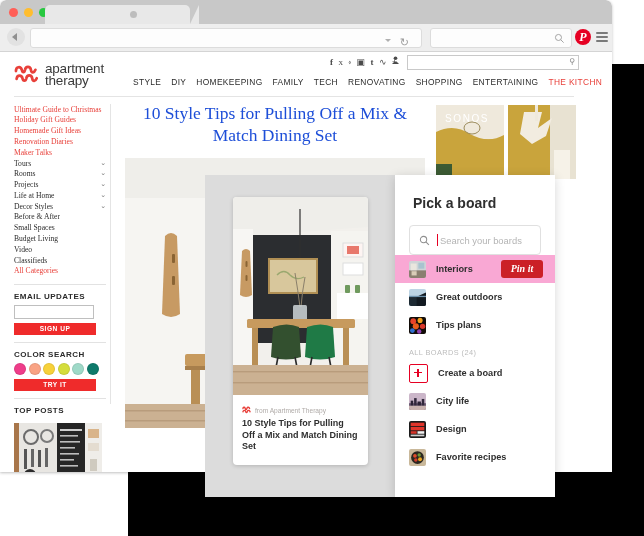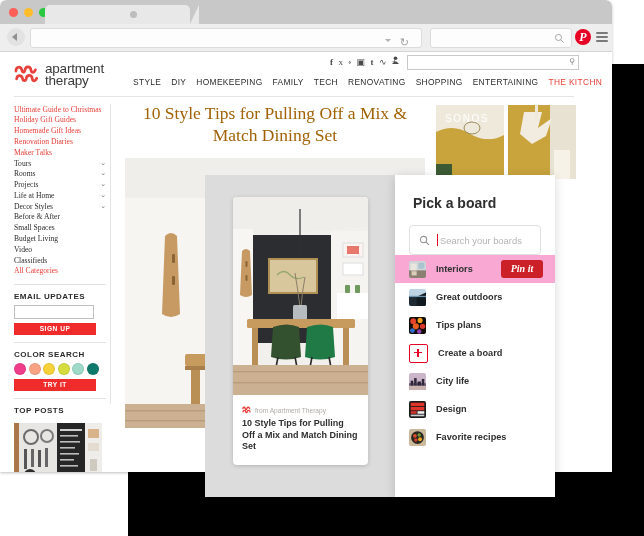--- a/index.html
+++ b/index.html
@@ -63,21 +63,21 @@
   .email-in{width:78px;height:12px;border:1px solid #bfbfbf;background:#fff;}
   .btn-red{display:block;width:82px;height:12px;background:#ef2b2b;color:#fff;font-size:6.6px;font-weight:bold;letter-spacing:.5px;text-align:center;line-height:12px;margin-top:4px;}
   .swatches{display:flex;gap:2.5px;margin:3px 0 4px;}
   .sw{width:10px;height:10px;border-radius:50%;border:1px solid rgba(0,0,0,.08);}
   .toppost{width:88px;height:62px;margin-top:4px;}
 
   .side-divider{position:absolute;left:110px;top:52px;width:1px;height:300px;background:#e4e4e4;}
 
   
   .article{position:absolute;left:125px;top:50px;width:300px;}
-  .headline{font-family:"Liberation Serif",serif;font-size:17.5px;line-height:22px;color:#a16207;text-align:center;padding:0 8px;}
+  .headline{font-family:"Liberation Serif",serif;font-size:17.5px;line-height:22px;color:#1d4ed8;text-align:center;padding:0 8px;}
   .hero{margin-top:12px;width:300px;height:270px;}
 
   
   .ad{position:absolute;left:432px;top:50px;width:148px;height:80px;}
 
   
   .overlay{position:absolute;left:205px;top:175px;width:402px;height:322px;}
   .ov-left{position:absolute;left:0;top:0;width:190px;height:322px;background:#dcdcdc;}
   .pincard{position:absolute;left:28px;top:22px;width:135px;height:268px;background:#fff;border-radius:4px;box-shadow:0 1px 4px rgba(0,0,0,.18);overflow:hidden;}
   .pincard-img{width:135px;height:198px;}
@@ -402,20 +402,21 @@
           <circle cx="5" cy="5" r="3.4" fill="#e8432a"></circle>
           <circle cx="13" cy="4" r="3" fill="#f0a11e"></circle>
           <circle cx="16" cy="11" r="3.2" fill="#d8372a"></circle>
           <circle cx="8" cy="11" r="3.6" fill="#e85c1c"></circle>
           <circle cx="4" cy="16" r="2.8" fill="#2f6fd0"></circle>
           <circle cx="12" cy="17" r="2.6" fill="#8e3fb0"></circle>
         </svg>
         <span class="b-name">Tips plans</span>
       </div>
 
+      <div class="allboards">ALL BOARDS (24)</div>
 
       <div class="board-row">
         <div class="plusbox"></div>
         <span class="b-name">Create a board</span>
       </div>
 
       <div class="board-row">
         <svg class="b-thumb" viewBox="0 0 20 20">
           <rect width="20" height="20" fill="#cbb6c9"></rect>
           <rect y="12" width="20" height="8" fill="#6b5a74"></rect>

